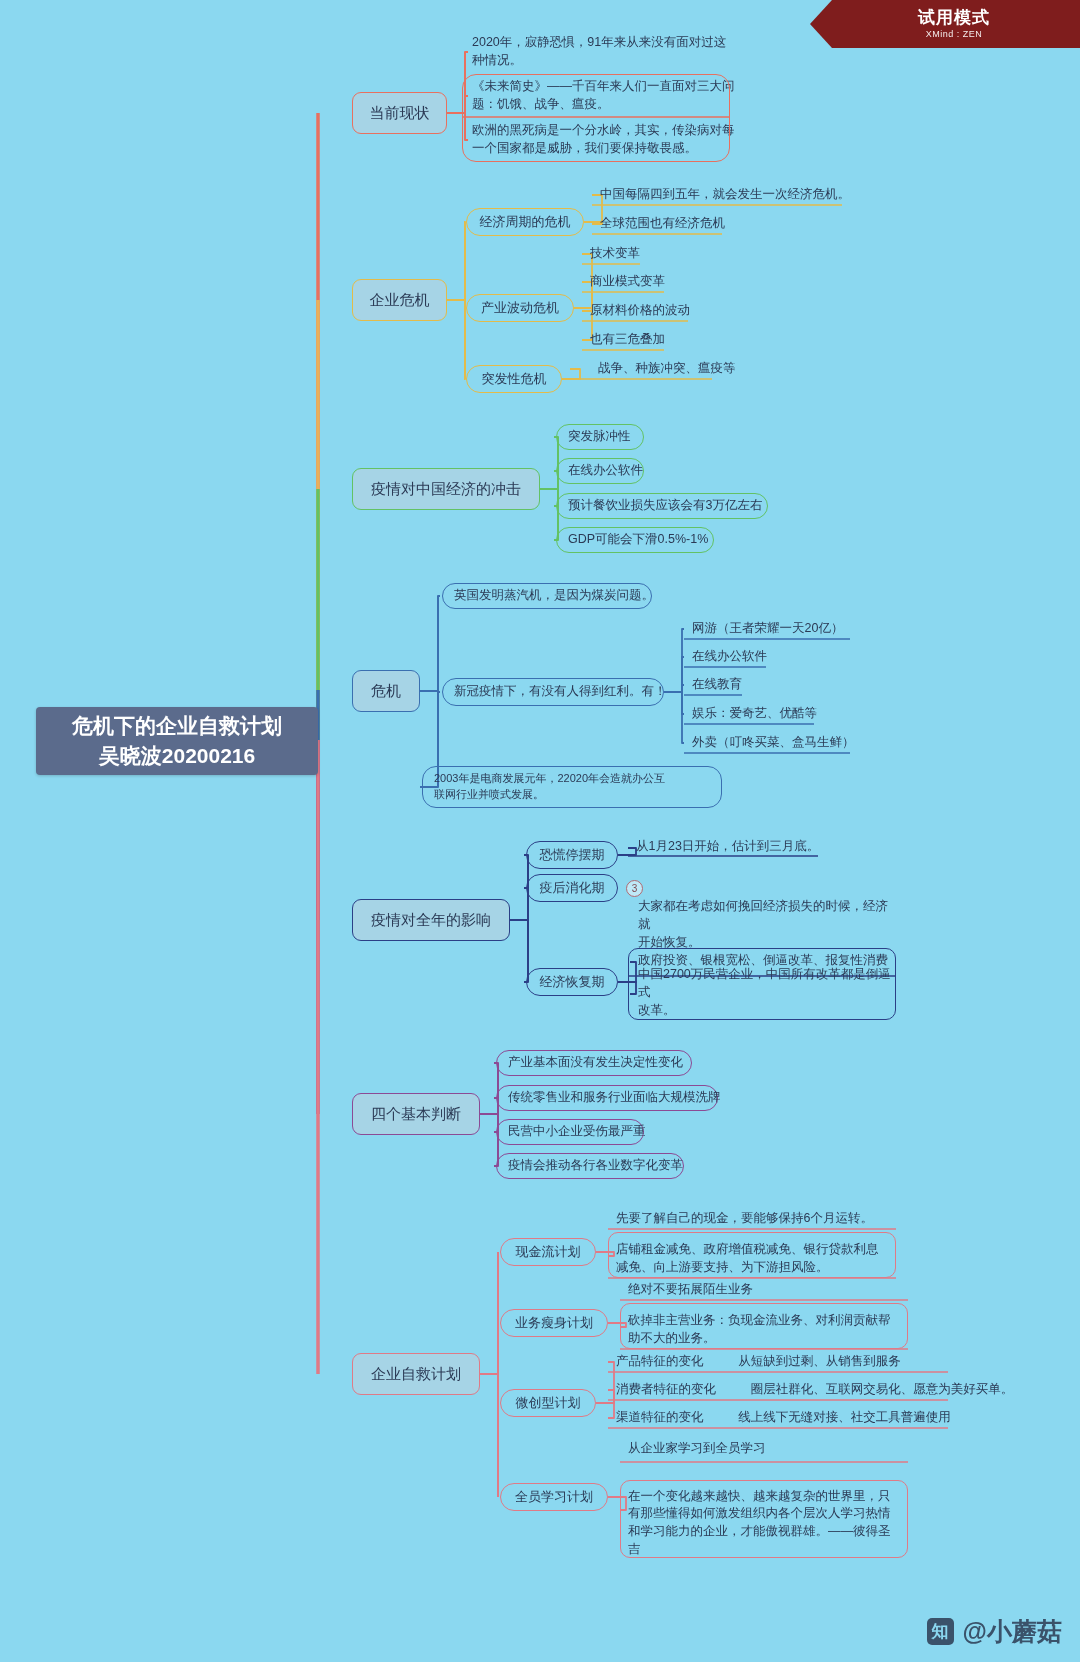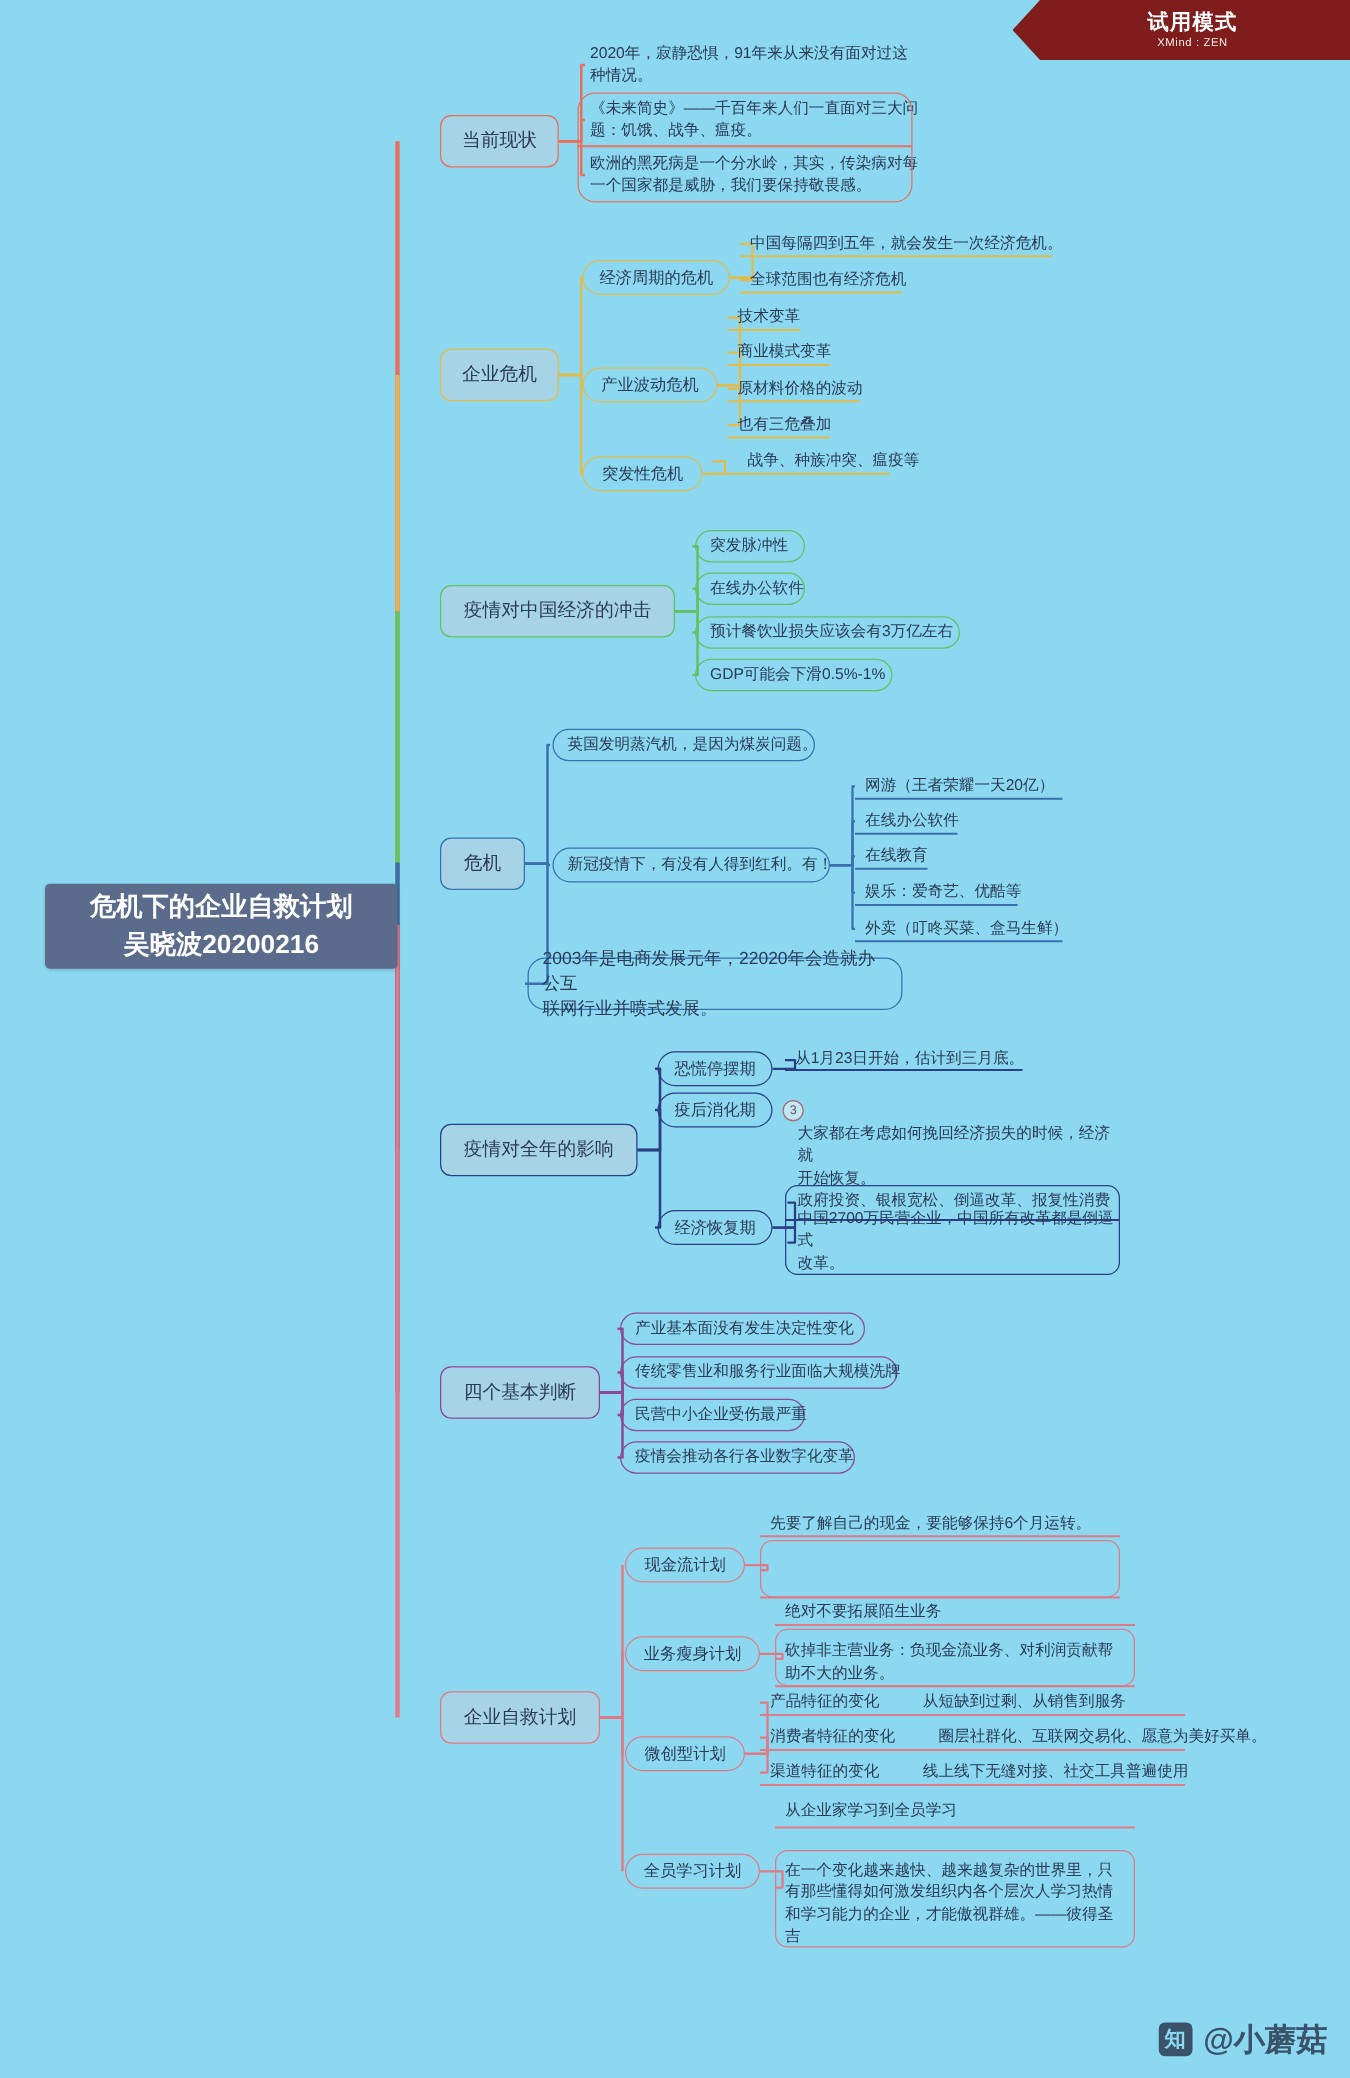--- a/index.html
+++ b/index.html
@@ -203,21 +203,21 @@
     <div class="node leaf box c-green" style="left: 556px; top: 493px; width: 212px; height: 26px; font-size: 12.5px;">预计餐饮业损失应该会有3万亿左右</div>
     <div class="node leaf box c-green" style="left: 556px; top: 527px; width: 158px; height: 26px; font-size: 12.5px;">GDP可能会下滑0.5%-1%</div>
     <div class="node lvl1 c-blue" style="left: 352px; top: 670px; width: 68px; height: 42px;">危机</div>
     <div class="node leaf box c-blue" style="left: 442px; top: 583px; width: 210px; height: 26px; font-size: 12.5px;">英国发明蒸汽机，是因为煤炭问题。</div>
     <div class="node leaf box c-blue" style="left: 442px; top: 678px; width: 222px; height: 28px; font-size: 12.5px;">新冠疫情下，有没有人得到红利。有！</div>
     <div class="node leaf" style="left: 690px; top: 620px; height: 18px; font-size: 12.5px;">网游（王者荣耀一天20亿）</div>
     <div class="node leaf" style="left: 690px; top: 648px; height: 18px; font-size: 12.5px;">在线办公软件</div>
     <div class="node leaf" style="left: 690px; top: 676px; height: 18px; font-size: 12.5px;">在线教育</div>
     <div class="node leaf" style="left: 690px; top: 705px; height: 18px; font-size: 12.5px;">娱乐：爱奇艺、优酷等</div>
     <div class="node leaf" style="left: 690px; top: 734px; height: 18px; font-size: 12.5px;">外卖（叮咚买菜、盒马生鲜）</div>
-    <div class="node leaf box multiline c-blue multiline" style="left: 422px; top: 766px; width: 300px; height: 42px; font-size: 14px;">2003年是电商发展元年，22020年会造就办公互
+    <div class="node leaf box multiline c-blue multiline" style="left: 422px; top: 766px; width: 300px; height: 42px; font-size: 11px;">2003年是电商发展元年，22020年会造就办公互
 联网行业并喷式发展。</div>
     <div class="node lvl1 c-navy" style="left: 352px; top: 899px; width: 158px; height: 42px;">疫情对全年的影响</div>
     <div class="node lvl2 c-navy" style="left: 526px; top: 841px; width: 92px; height: 28px;">恐慌停摆期</div>
     <div class="node leaf" style="left: 634px; top: 838px; height: 18px; font-size: 12.5px;">从1月23日开始，估计到三月底。</div>
     <div class="node lvl2 c-navy" style="left: 526px; top: 874px; width: 92px; height: 28px;">疫后消化期</div>
     <div class="badge3" style="left: 626px; top: 880px;">3</div>
     <div class="node lvl2 c-navy" style="left: 526px; top: 968px; width: 92px; height: 28px;">经济恢复期</div>
     <div class="node leaf multiline multiline" style="left: 636px; top: 908px; width: 258px; height: 34px; font-size: 12.5px;">大家都在考虑如何挽回经济损失的时候，经济就
 开始恢复。</div>
     <div class="node leaf" style="left: 636px; top: 952px; width: 258px; height: 18px; font-size: 12.5px;">政府投资、银根宽松、倒逼改革、报复性消费</div>
@@ -225,20 +225,22 @@
 改革。</div>
     <div class="node" style="left: 628px; top: 948px; width: 268px; height: 72px; border: 1.6px solid rgb(43, 63, 134); border-radius: 10px;"></div>
     <div class="node lvl1 c-purple" style="left: 352px; top: 1093px; width: 128px; height: 42px; text-align: right;">四个基本判断</div>
     <div class="node leaf box c-purple" style="left: 496px; top: 1050px; width: 196px; height: 26px; font-size: 12.5px;">产业基本面没有发生决定性变化</div>
     <div class="node leaf box c-purple" style="left: 496px; top: 1085px; width: 222px; height: 26px; font-size: 12.5px;">传统零售业和服务行业面临大规模洗牌</div>
     <div class="node leaf box c-purple" style="left: 496px; top: 1119px; width: 148px; height: 26px; font-size: 12.5px;">民营中小企业受伤最严重</div>
     <div class="node leaf box c-purple" style="left: 496px; top: 1153px; width: 188px; height: 26px; font-size: 12.5px;">疫情会推动各行各业数字化变革</div>
     <div class="node lvl1 c-pink" style="left: 352px; top: 1353px; width: 128px; height: 42px;">企业自救计划</div>
     <div class="node lvl2 c-pink" style="left: 500px; top: 1238px; width: 96px; height: 28px;">现金流计划</div>
     <div class="node leaf" style="left: 614px; top: 1210px; width: 276px; height: 18px; font-size: 12.5px;">先要了解自己的现金，要能够保持6个月运转。</div>
+    <div class="node leaf multiline multiline" style="left: 614px; top: 1242px; width: 276px; height: 34px; font-size: 12.5px;">店铺租金减免、政府增值税减免、银行贷款利息
+减免、向上游要支持、为下游担风险。</div>
     <div class="node" style="left: 608px; top: 1232px; width: 288px; height: 46px; border: 1.6px solid rgb(224, 122, 134); border-radius: 10px;"></div>
     <div class="node lvl2 c-pink" style="left: 500px; top: 1309px; width: 108px; height: 28px;">业务瘦身计划</div>
     <div class="node leaf" style="left: 626px; top: 1281px; width: 276px; height: 18px; font-size: 12.5px; text-align: right;">绝对不要拓展陌生业务</div>
     <div class="node leaf multiline multiline" style="left: 626px; top: 1313px; width: 276px; height: 34px; font-size: 12.5px;">砍掉非主营业务：负现金流业务、对利润贡献帮
 助不大的业务。</div>
     <div class="node" style="left: 620px; top: 1303px; width: 288px; height: 46px; border: 1.6px solid rgb(224, 122, 134); border-radius: 10px;"></div>
     <div class="node lvl2 c-pink" style="left: 500px; top: 1389px; width: 96px; height: 28px;">微创型计划</div>
     <div class="node leaf" style="left: 614px; top: 1353px; height: 18px; font-size: 12.5px; text-align: right;">产品特征的变化          从短缺到过剩、从销售到服务</div>
     <div class="node leaf" style="left: 614px; top: 1381px; height: 18px; font-size: 12.5px;">消费者特征的变化          圈层社群化、互联网交易化、愿意为美好买单。</div>
     <div class="node leaf" style="left: 614px; top: 1409px; height: 18px; font-size: 12.5px;">渠道特征的变化          线上线下无缝对接、社交工具普遍使用</div>

